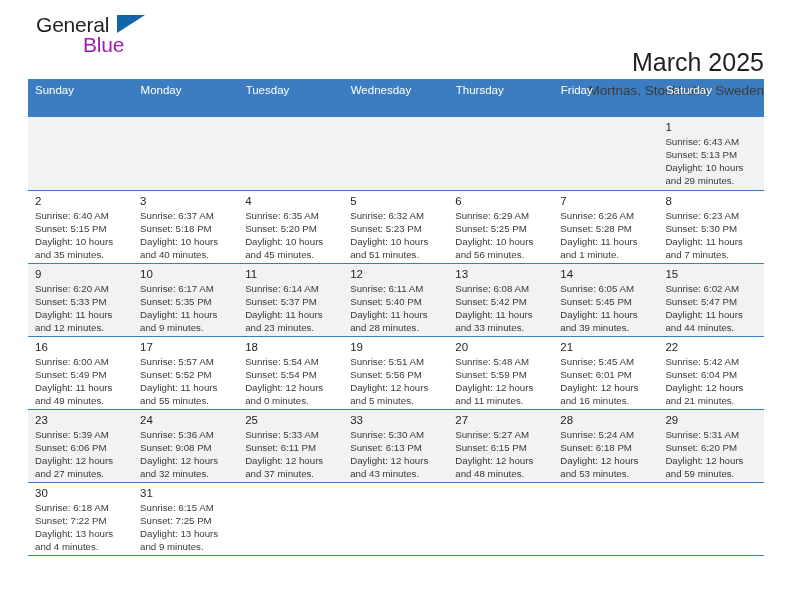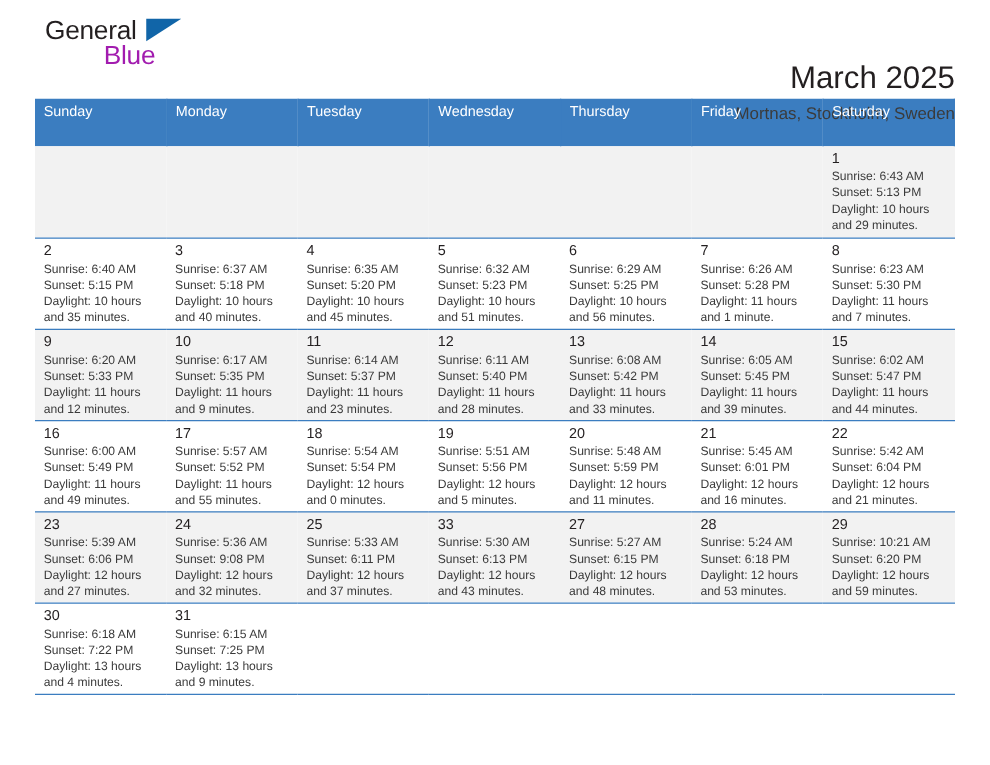--- a/index.html
+++ b/index.html
@@ -450,21 +450,21 @@
               <div class="daynum">28</div>
               <div class="detail">Sunrise: 5:24 AM</div>
               <div class="detail">Sunset: 6:18 PM</div>
               <div class="detail">Daylight: 12 hours</div>
               <div class="detail">and 53 minutes.</div>
             </div>
           </td>
           <td>
             <div class="cell">
               <div class="daynum">29</div>
-              <div class="detail">Sunrise: 10:21 AM</div>
+              <div class="detail">Sunrise: 5:31 AM</div>
               <div class="detail">Sunset: 6:20 PM</div>
               <div class="detail">Daylight: 12 hours</div>
               <div class="detail">and 59 minutes.</div>
             </div>
           </td>
         </tr>
         <tr class="row-plain">
           <td>
             <div class="cell">
               <div class="daynum">30</div>

